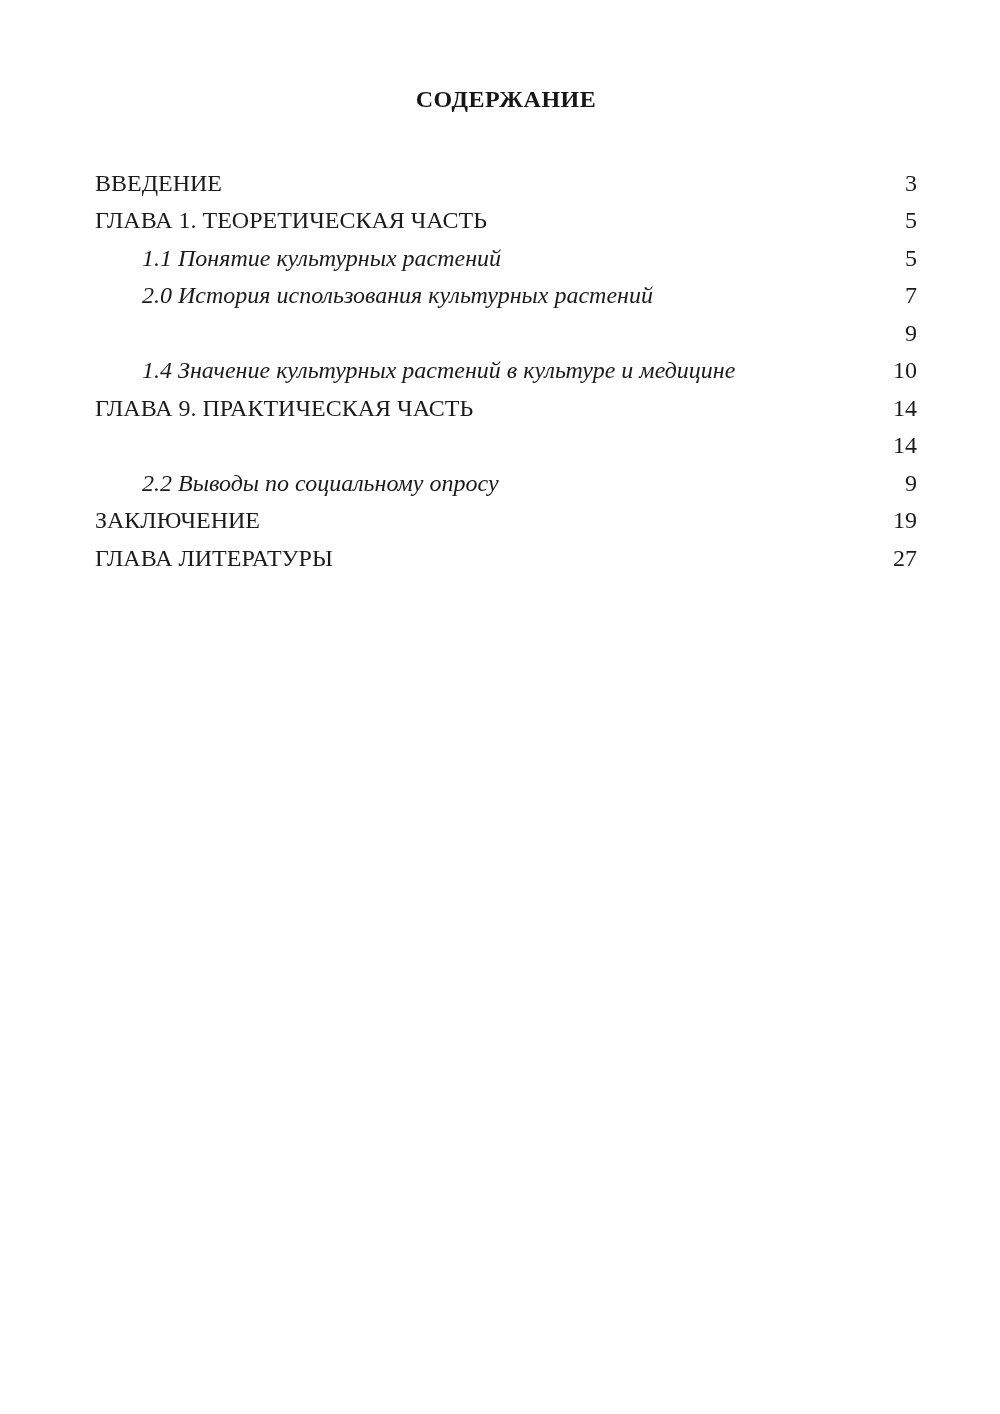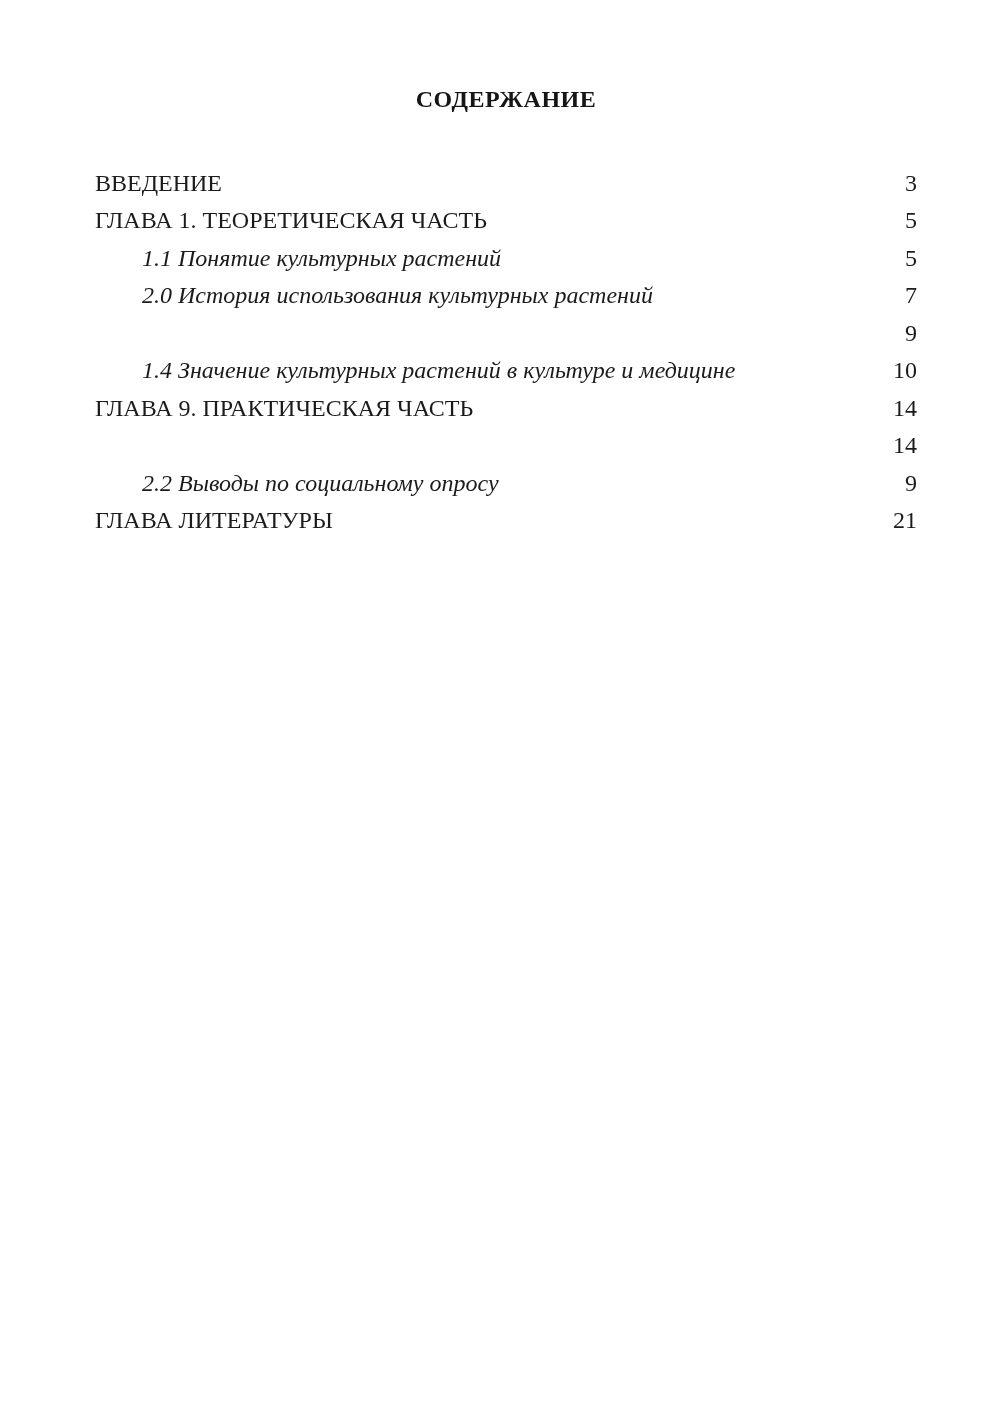--- a/index.html
+++ b/index.html
@@ -104,22 +104,26 @@
 
   <div class="toc-row level-1">
     <span class="toc-pagenum">14</span>
   </div>
 
   <div class="toc-row level-1">
     <span class="toc-label">2.2 Выводы по социальному опросу</span>
     <span class="toc-pagenum">9</span>
   </div>
 
+  <div class="toc-row level-0">
+    <span class="toc-label">ЗАКЛЮЧЕНИЕ</span>
+    <span class="toc-pagenum">19</span>
+  </div>
 
   <div class="toc-row level-0">
     <span class="toc-label">ГЛАВА ЛИТЕРАТУРЫ</span>
-    <span class="toc-pagenum">21</span>
+    <span class="toc-pagenum">27</span>
   </div>
 </div>
 
   <div class="footer-pagenum">2</div>
 
 </div>
 
 </body></html>

